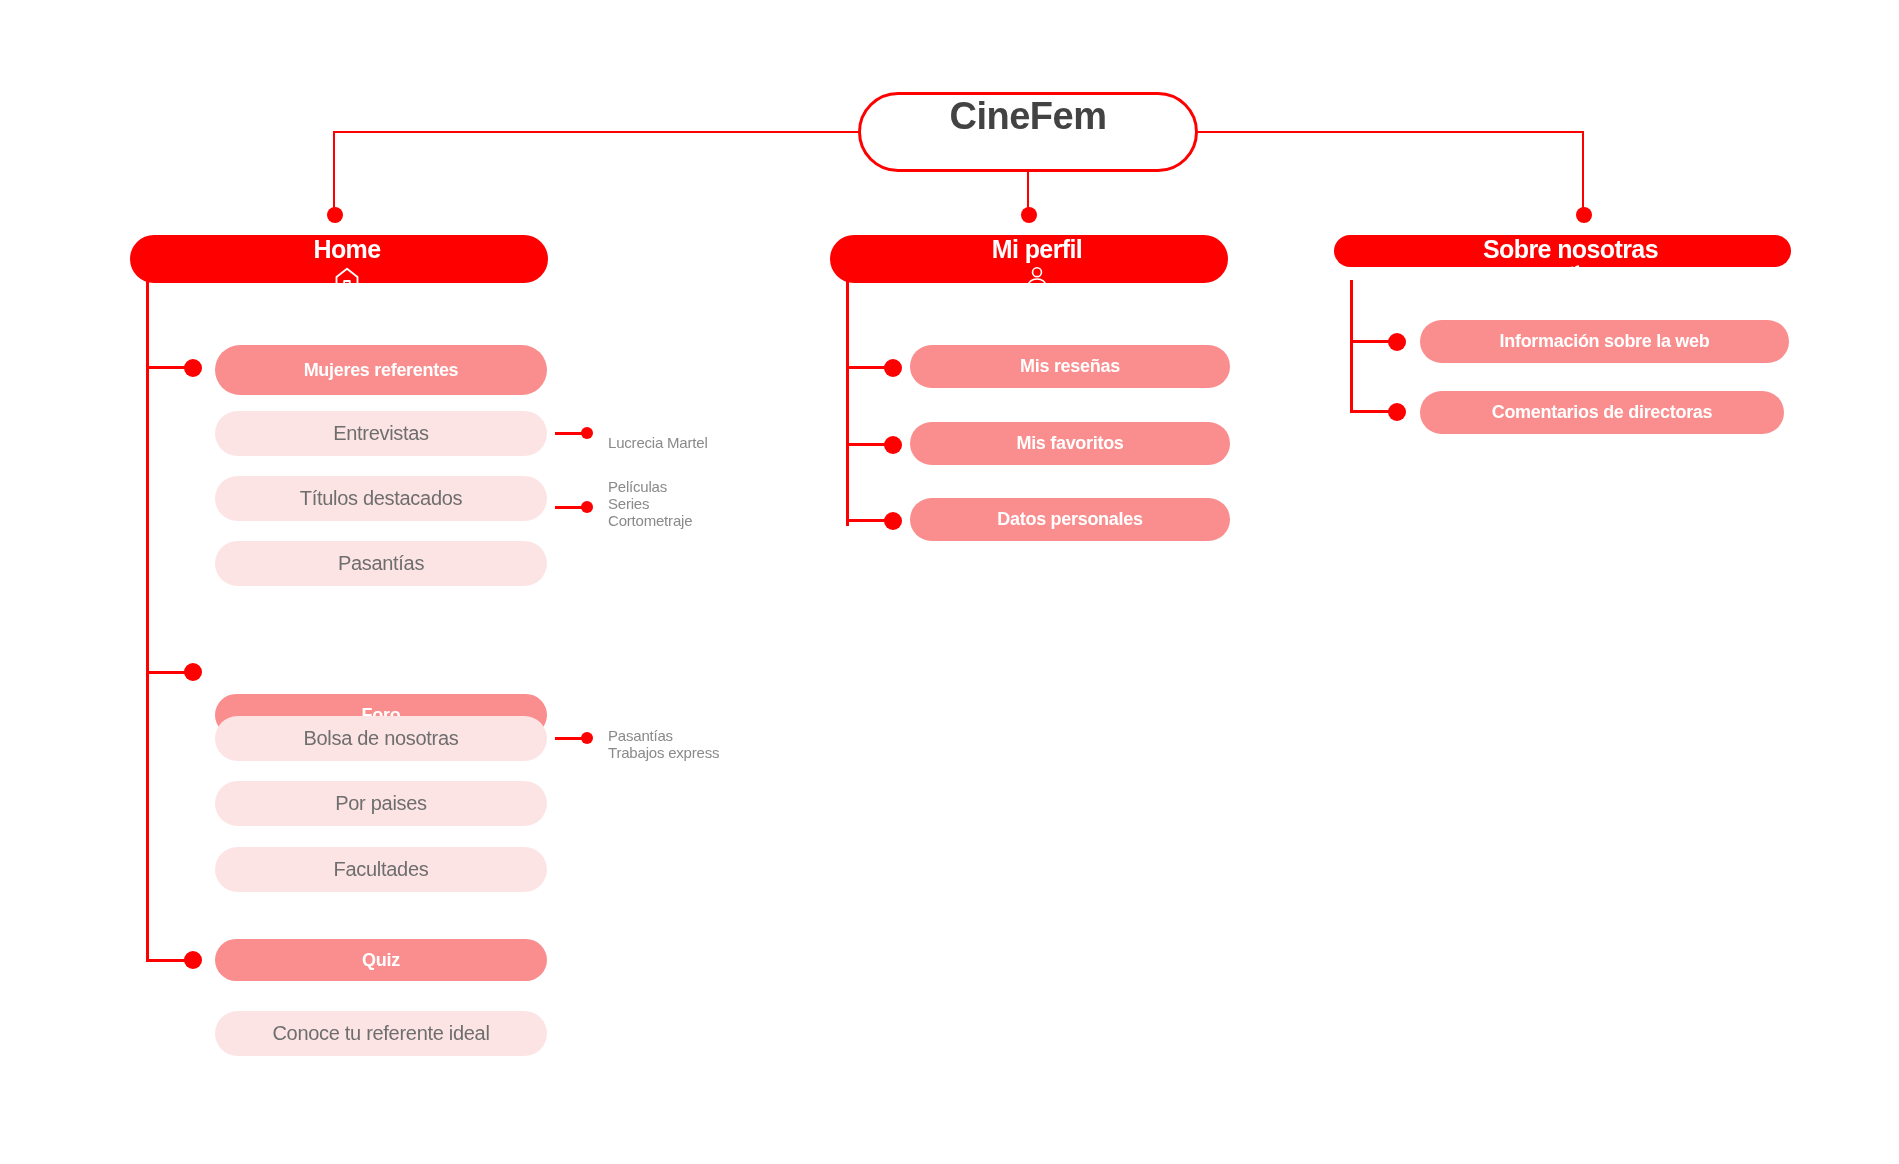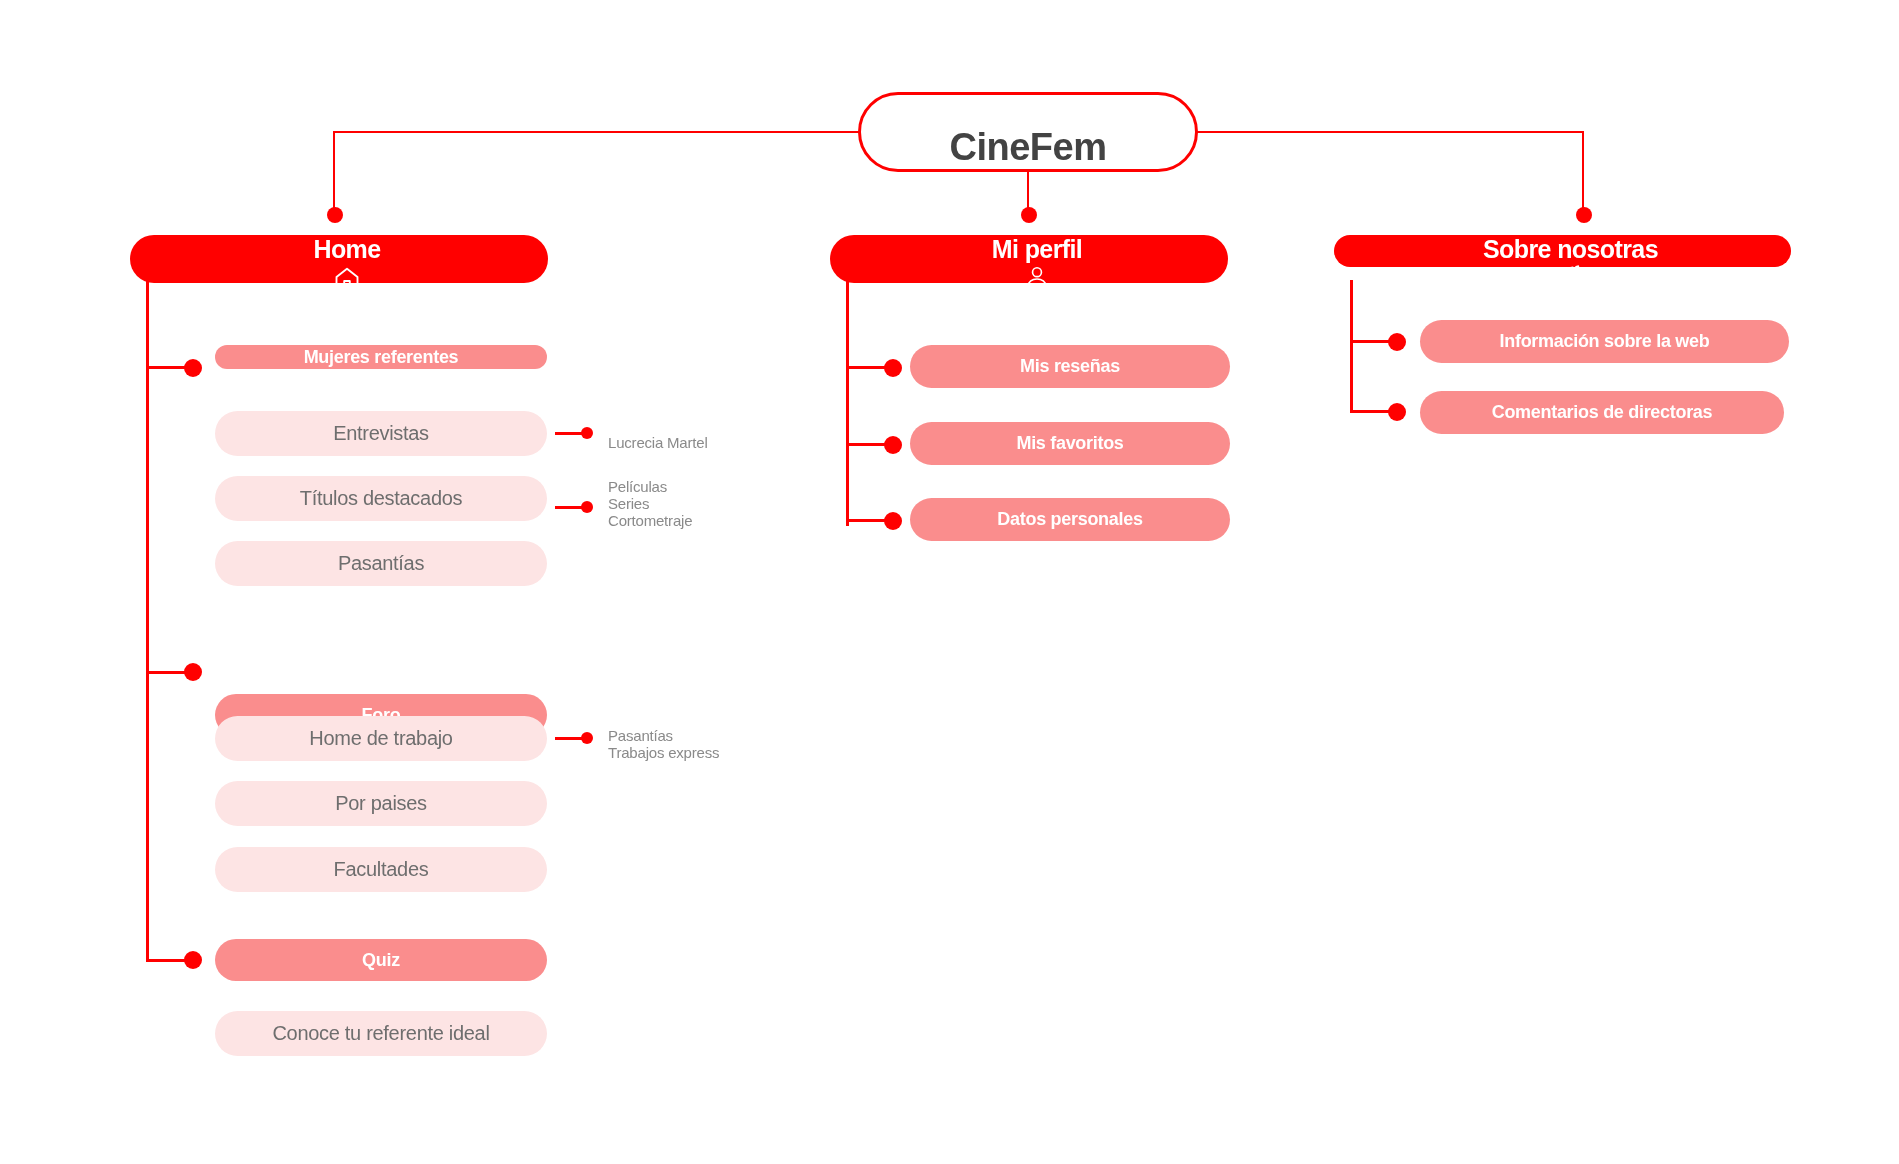--- a/index.html
+++ b/index.html
@@ -1,21 +1,21 @@
 <!DOCTYPE html>
 <html><head>
 <meta charset="utf-8">
 <style>
   html,body{margin:0;padding:0;background:#ffffff;}
   body{font-family:"Liberation Sans","DejaVu Sans",sans-serif;}
   #canvas{position:relative;width:1899px;height:1164px;background:#ffffff;overflow:hidden;}
 
   
   .root-node{
-    position:absolute;display:flex;align-items:flex-end;justify-content:center;
+    position:absolute;display:flex;align-items:flex-start;justify-content:center;
     background:#ffffff;border:3px solid #FF0000;border-radius:60px;
     color:#434343;font-size:38px;font-weight:bold;letter-spacing:-0.5px;
     box-sizing:border-box;
   }
 
   
   .sec-head{
     position:absolute;display:flex;align-items:center;justify-content:space-between;
     background:#FF0000;border-radius:30px;box-sizing:border-box;
     padding:0 22px 0 38px;color:#ffffff;flex-direction:column;
@@ -81,21 +81,21 @@
 
   <div class="line-h" style="left:146px;top:366px;width:46px;"></div>
   <div class="dot" style="left:184px;top:359px;width:18px;height:18px;"></div>
 
   <div class="line-h" style="left:146px;top:671px;width:46px;"></div>
   <div class="dot" style="left:184px;top:663px;width:18px;height:18px;"></div>
 
   <div class="line-h" style="left:146px;top:959px;width:46px;"></div>
   <div class="dot" style="left:184px;top:951px;width:18px;height:18px;"></div>
 
-  <div class="pill cat" style="left:215px;top:345px;width:332px;height:24px;">
+  <div class="pill cat" style="left:215px;top:345px;width:332px;height:50px;">
     <span>Mujeres referentes</span>
   </div>
   <div class="pill leaf" style="left:215px;top:411px;width:332px;height:45px;">
     <span>Entrevistas</span>
   </div>
   <div class="pill leaf" style="left:215px;top:476px;width:332px;height:45px;">
     <span>Títulos destacados</span>
   </div>
   <div class="pill leaf" style="left:215px;top:541px;width:332px;height:45px;">
     <span>Pasantías</span>
@@ -108,21 +108,21 @@
   <div class="line-h" style="left:555px;top:506px;width:32px;"></div>
   <div class="dot" style="left:581px;top:501px;width:12px;height:12px;"></div>
   <div class="note" style="left:608px;top:478px;">Películas
 Series
 Cortometraje</div>
 
   <div class="pill cat" style="left:215px;top:650px;width:332px;height:42px;margin-top:44px;">
     <span>Foro</span>
   </div>
   <div class="pill leaf" style="left:215px;top:716px;width:332px;height:45px;">
-    <span>Home de trabajo</span>
+    <span>Bolsa de nosotras</span>
   </div>
   <div class="pill leaf" style="left:215px;top:781px;width:332px;height:45px;">
     <span>Por paises</span>
   </div>
   <div class="pill leaf" style="left:215px;top:847px;width:332px;height:45px;">
     <span>Facultades</span>
   </div>
 
   <div class="line-h" style="left:555px;top:737px;width:32px;"></div>
   <div class="dot" style="left:581px;top:732px;width:12px;height:12px;"></div>

